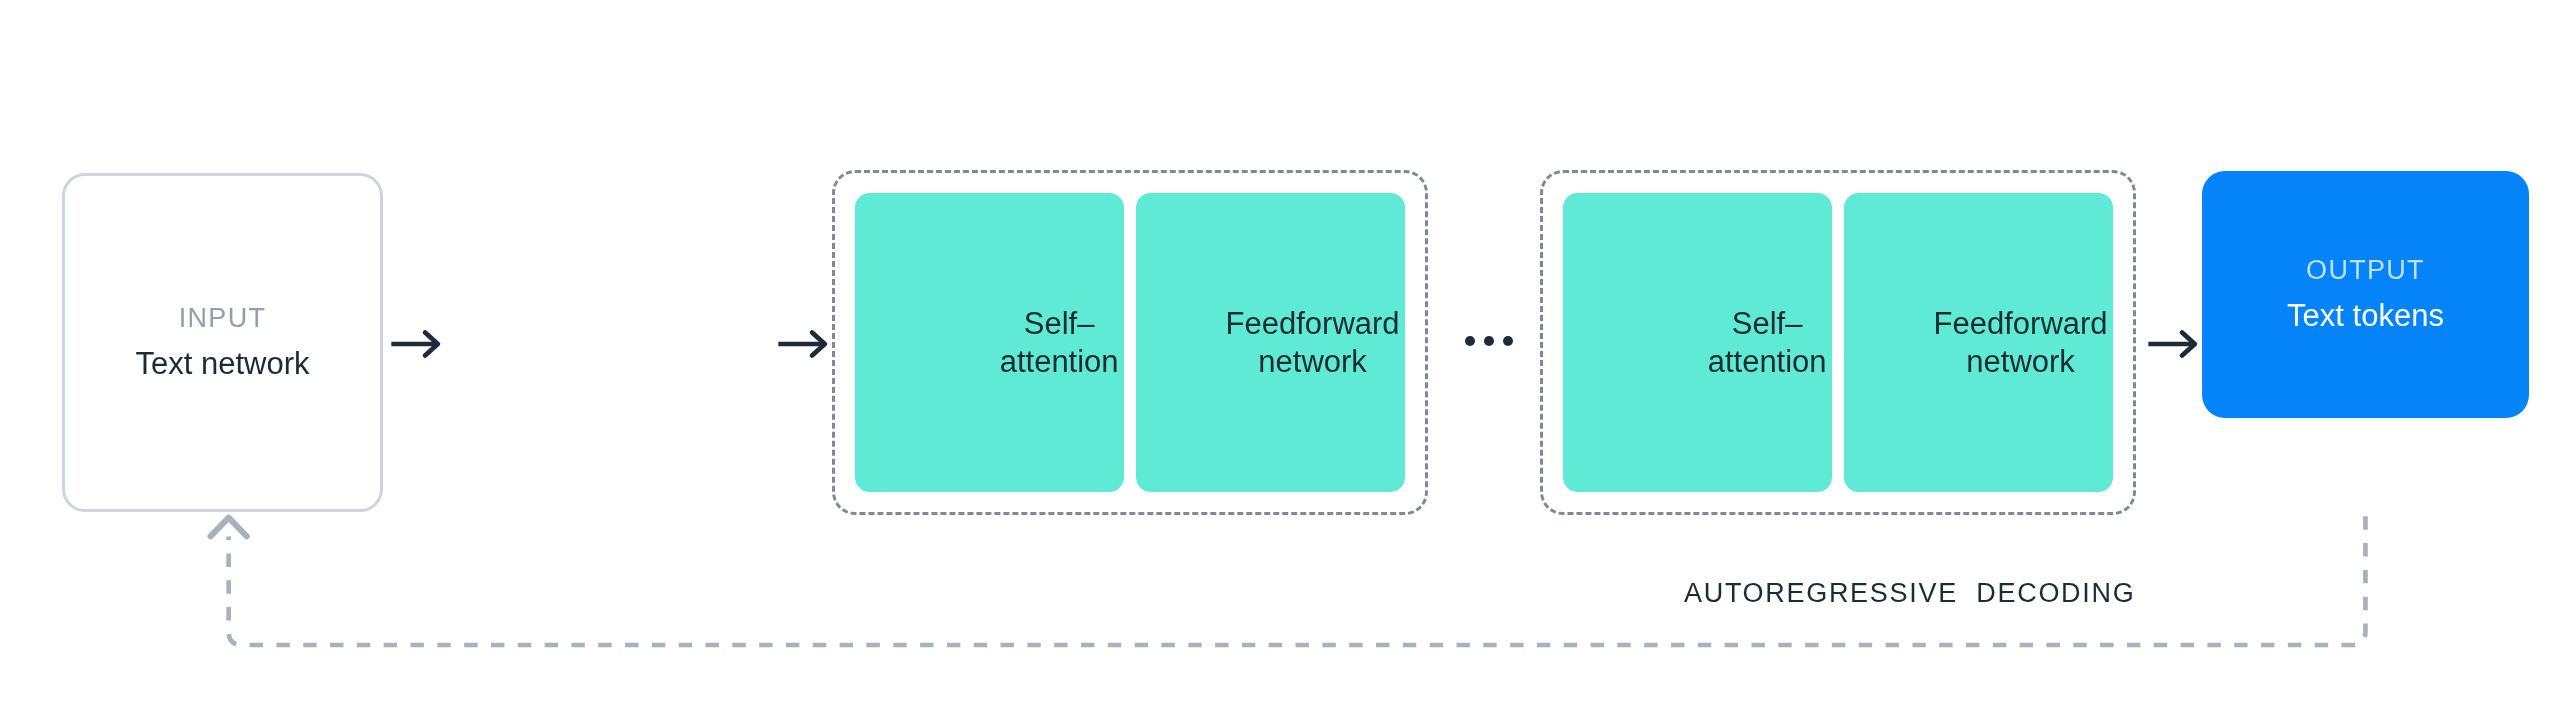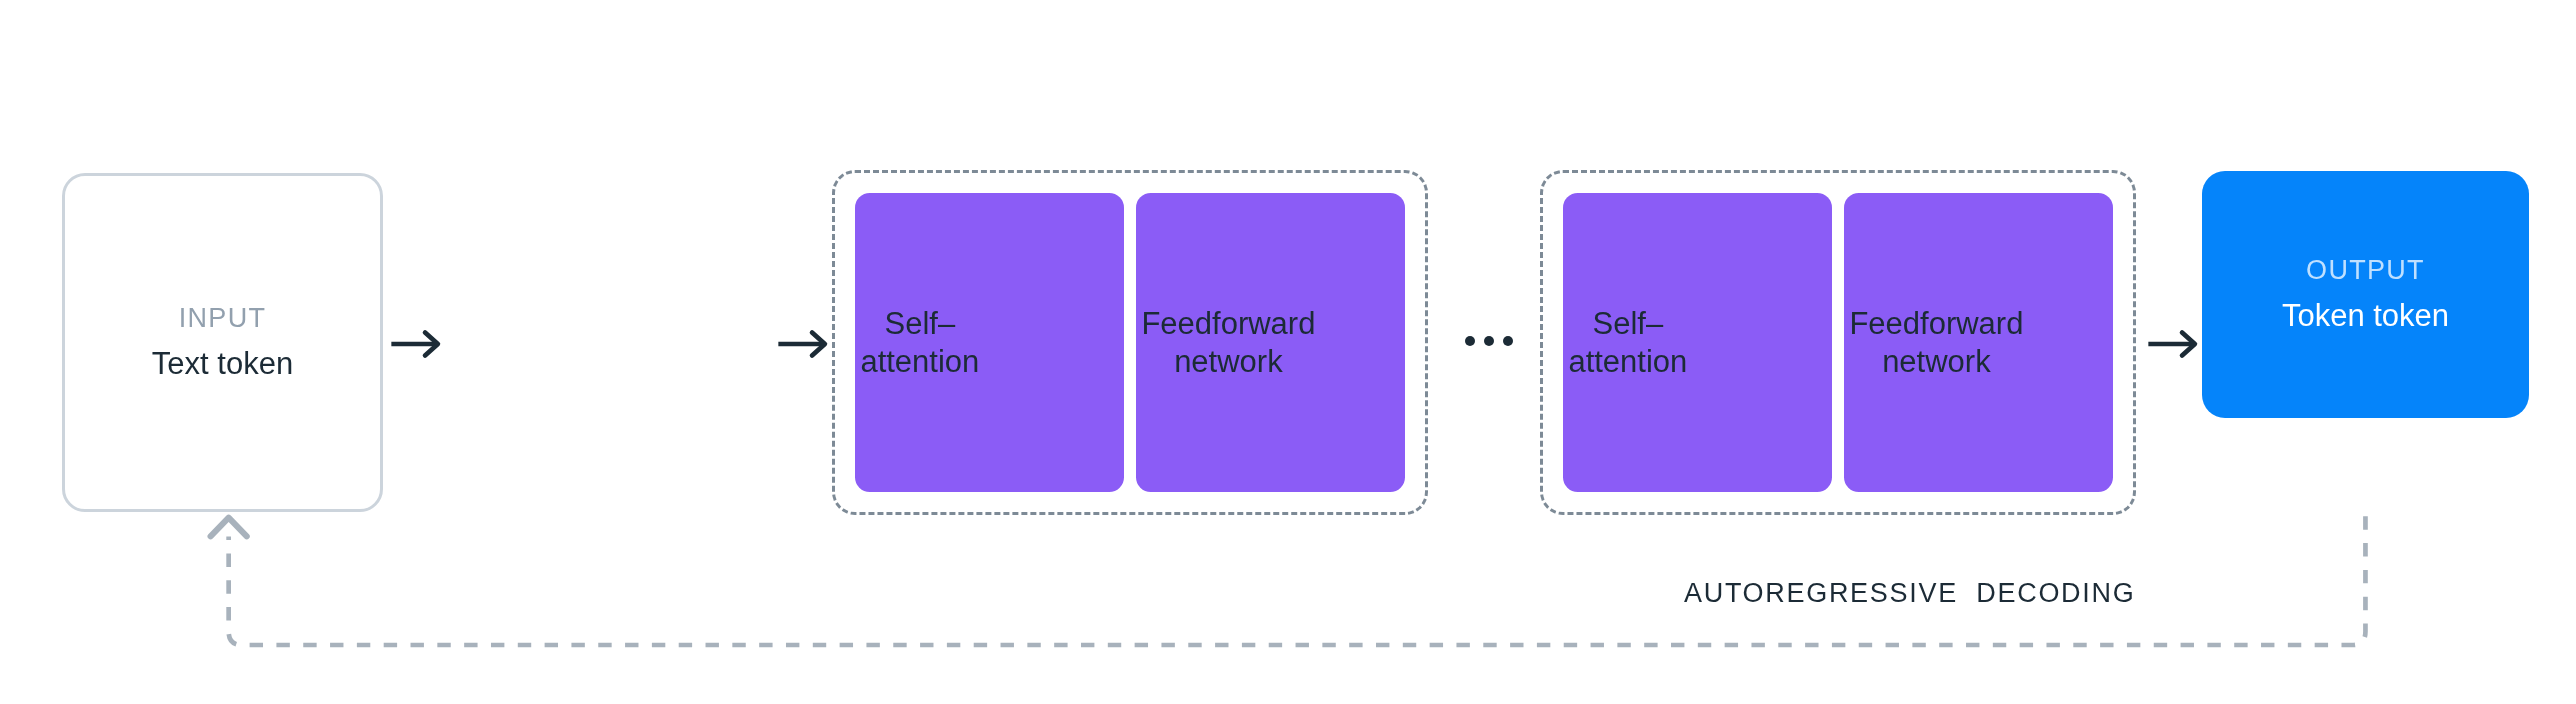--- a/index.html
+++ b/index.html
@@ -74,25 +74,25 @@
     display: flex;
     align-items: stretch;
     padding: 20px;
     gap: 12px;
   }
   .block-a { left: 832px; top: 170px; width: 596px; height: 345px; }
   .block-b { left: 1540px; top: 170px; width: 596px; height: 345px; }
   .sublayer {
     flex: 1 1 0;
     box-sizing: border-box;
-    background: #8b5cf6;
+    background: #5eead4;
     border-radius: 14.8px;
     display: flex;
     align-items: center;
-    justify-content: flex-start;
+    justify-content: flex-end;
     text-align: center;
   }
   .sublayer-label {
     font-size: 31px;
     color: #1c2b36;
     line-height: 1.22;
     white-space: pre-line;
     padding: 0 5.4px;
   }
 
@@ -146,21 +146,21 @@
     white-space: pre;
   }
 </style>
 </head>
 <body>
 
 <div id="stage">
 
   <div class="node input-box">
     <div class="kicker">INPUT</div>
-    <div class="node-label">Text token</div>
+    <div class="node-label">Text network</div>
   </div>
 
   <div class="arrow arrow-1">
     <svg width="58" height="38" viewBox="0 0 86 56" aria-hidden="true">
       <path d="M2 28 H68" stroke="#1c2b36" stroke-width="7" fill="none" stroke-linecap="butt"></path>
       <path d="M52 11 L71 28 L52 45" stroke="#1c2b36" stroke-width="7" fill="none" stroke-linecap="round" stroke-linejoin="round"></path>
     </svg>
   </div>
 
 
@@ -201,21 +201,21 @@
 
   <div class="arrow arrow-3">
     <svg width="58" height="38" viewBox="0 0 86 56" aria-hidden="true">
       <path d="M2 28 H68" stroke="#1c2b36" stroke-width="7" fill="none" stroke-linecap="butt"></path>
       <path d="M52 11 L71 28 L52 45" stroke="#1c2b36" stroke-width="7" fill="none" stroke-linecap="round" stroke-linejoin="round"></path>
     </svg>
   </div>
 
   <div class="node output-box">
     <div class="kicker on-blue">OUTPUT</div>
-    <div class="node-label on-blue">Token token</div>
+    <div class="node-label on-blue">Text tokens</div>
   </div>
 
   <svg class="feedback" viewBox="0 0 3840 1050">
     <path d="M3527 770 L3527 942 Q3527 962 3507 962 L360 962 Q340 962 340 942 L340 800" stroke="#a8b2bc" stroke-width="7" fill="none" stroke-dasharray="20 20" stroke-linecap="butt"></path>
     <path d="M313 800 L340 772 L367 800" stroke="#a8b2bc" stroke-width="9" fill="none" stroke-linecap="round" stroke-linejoin="round"></path>
   </svg>
 
   <div class="caption">AUTOREGRESSIVE  DECODING</div>
 
 </div>

